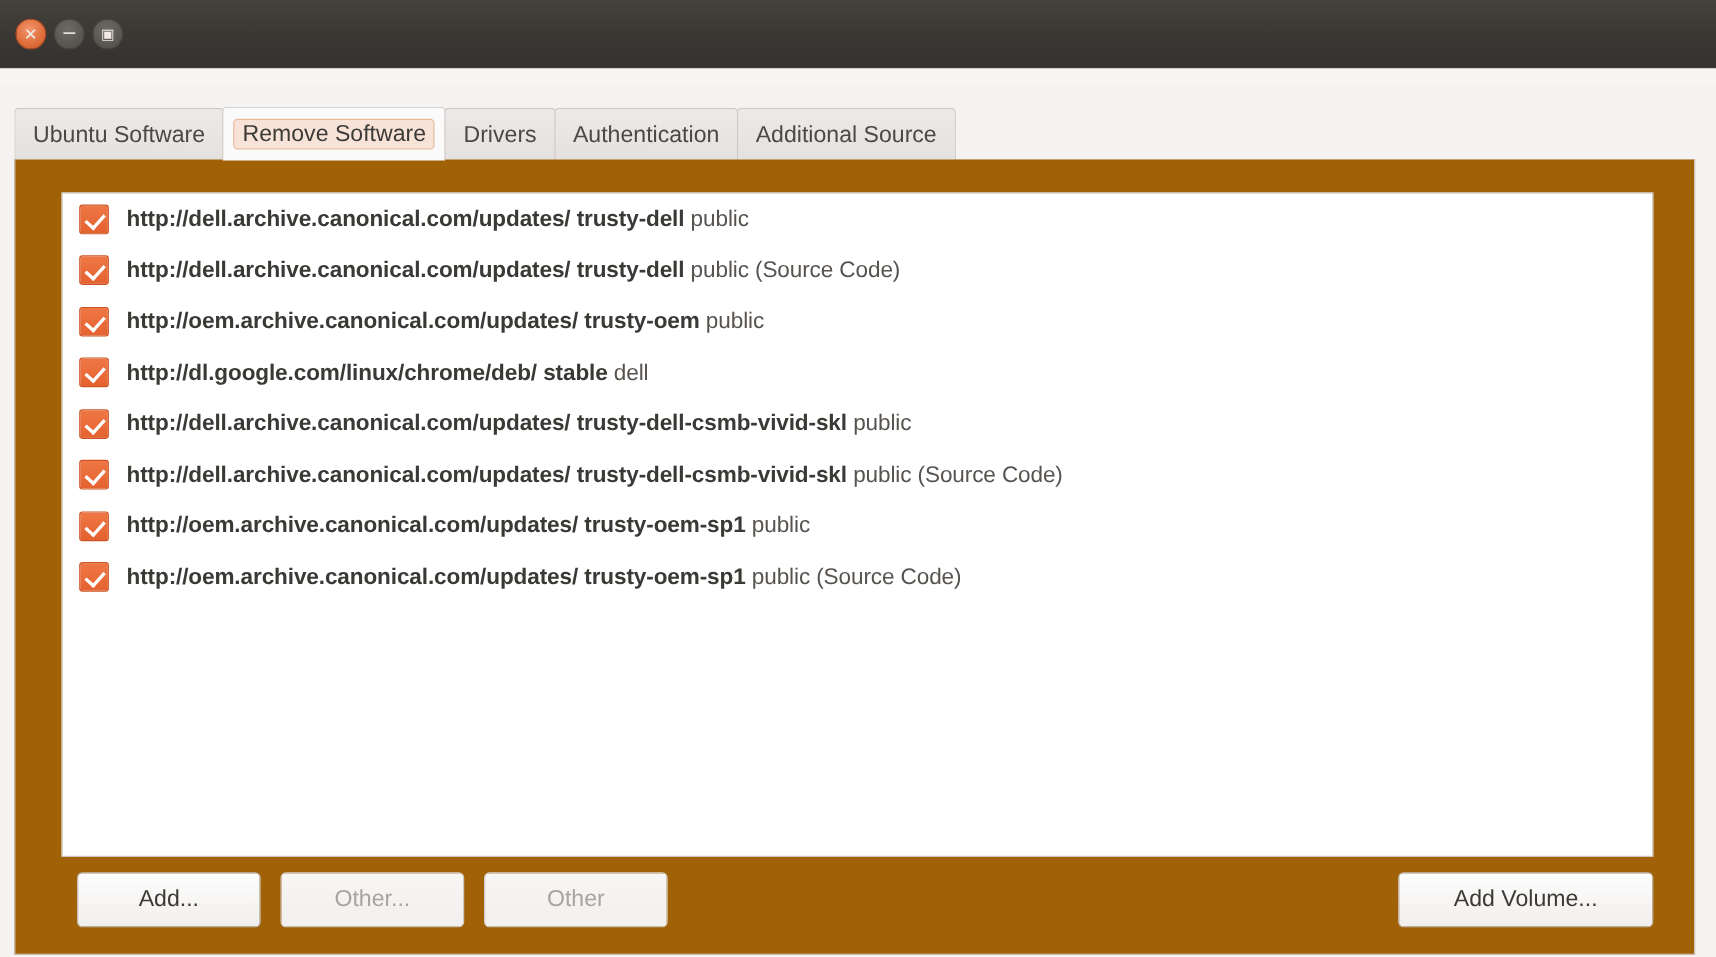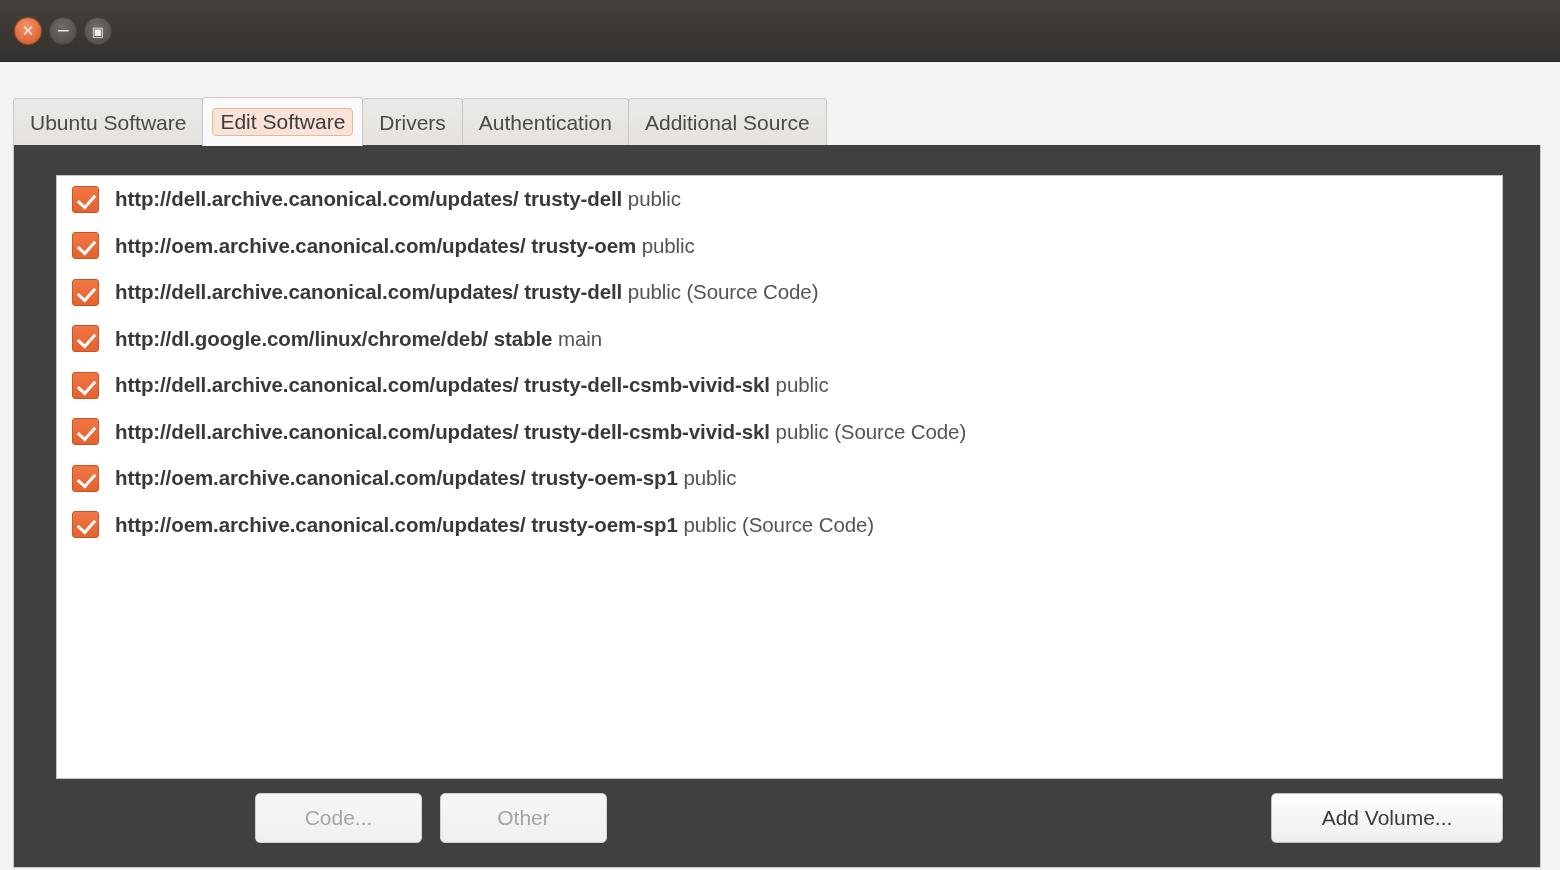--- a/index.html
+++ b/index.html
@@ -149,21 +149,21 @@
     line-height: 1;
   }
   .taglabel { display: inline-block; }
 
   #tabpanel {
     position: absolute;
     left: 0;
     top: 49px;
     width: 1528px;
     height: 723px;
-    background: #404040;
+    background: #a16207;
     border: 1px solid #cdc7c2;
     border-top: none;
     box-sizing: border-box;
   }
 
   
   #listframe {
     position: absolute;
     left: 42px;
     top: 30px;
@@ -273,21 +273,21 @@
   </div>
 
   <div id="body">
     <div id="notebook">
 
       <div id="tabstrip">
         <div class="tab">
           <span class="taglabel">Ubuntu Software</span>
         </div>
         <div class="tab active">
-          <span class="taglabel">Edit Software</span>
+          <span class="taglabel">Remove Software</span>
         </div>
         <div class="tab">
           <span class="taglabel">Drivers</span>
         </div>
         <div class="tab">
           <span class="taglabel">Authentication</span>
         </div>
         <div class="tab">
           <span class="taglabel">Additional Source</span>
         </div>
@@ -297,32 +297,32 @@
 
         <div id="listframe">
 
           <div class="srcrow">
             <div class="cbox"></div>
             <div class="srctext"><b>http://dell.archive.canonical.com/updates/ trusty-dell</b> <span class="comp">public</span></div>
           </div>
 
           <div class="srcrow">
             <div class="cbox"></div>
+            <div class="srctext"><b>http://dell.archive.canonical.com/updates/ trusty-dell</b> <span class="comp">public (Source Code)</span></div>
+          </div>
+
+          <div class="srcrow">
+            <div class="cbox"></div>
             <div class="srctext"><b>http://oem.archive.canonical.com/updates/ trusty-oem</b> <span class="comp">public</span></div>
           </div>
 
-          <div class="srcrow">
-            <div class="cbox"></div>
-            <div class="srctext"><b>http://dell.archive.canonical.com/updates/ trusty-dell</b> <span class="comp">public (Source Code)</span></div>
-          </div>
-
-
-          <div class="srcrow">
-            <div class="cbox"></div>
-            <div class="srctext"><b>http://dl.google.com/linux/chrome/deb/ stable</b> <span class="comp">main</span></div>
+
+          <div class="srcrow">
+            <div class="cbox"></div>
+            <div class="srctext"><b>http://dl.google.com/linux/chrome/deb/ stable</b> <span class="comp">dell</span></div>
           </div>
 
           <div class="srcrow">
             <div class="cbox"></div>
             <div class="srctext"><b>http://dell.archive.canonical.com/updates/ trusty-dell-csmb-vivid-skl</b> <span class="comp">public</span></div>
           </div>
 
           <div class="srcrow">
             <div class="cbox"></div>
             <div class="srctext"><b>http://dell.archive.canonical.com/updates/ trusty-dell-csmb-vivid-skl</b> <span class="comp">public (Source Code)</span></div>
@@ -334,21 +334,22 @@
           </div>
 
           <div class="srcrow">
             <div class="cbox"></div>
             <div class="srctext"><b>http://oem.archive.canonical.com/updates/ trusty-oem-sp1</b> <span class="comp">public (Source Code)</span></div>
           </div>
 
         </div>
 
         <div id="btnrow">
-          <div class="btn disabled" id="btn-edit">Code...</div>
+          <div class="btn" id="btn-add">Add...</div>
+          <div class="btn disabled" id="btn-edit">Other...</div>
           <div class="btn disabled" id="btn-remove">Other</div>
           <div class="btn" id="btn-addvol">Add Volume...</div>
         </div>
 
       </div>
     </div>
   </div>
 </div>
 
 </body></html>

